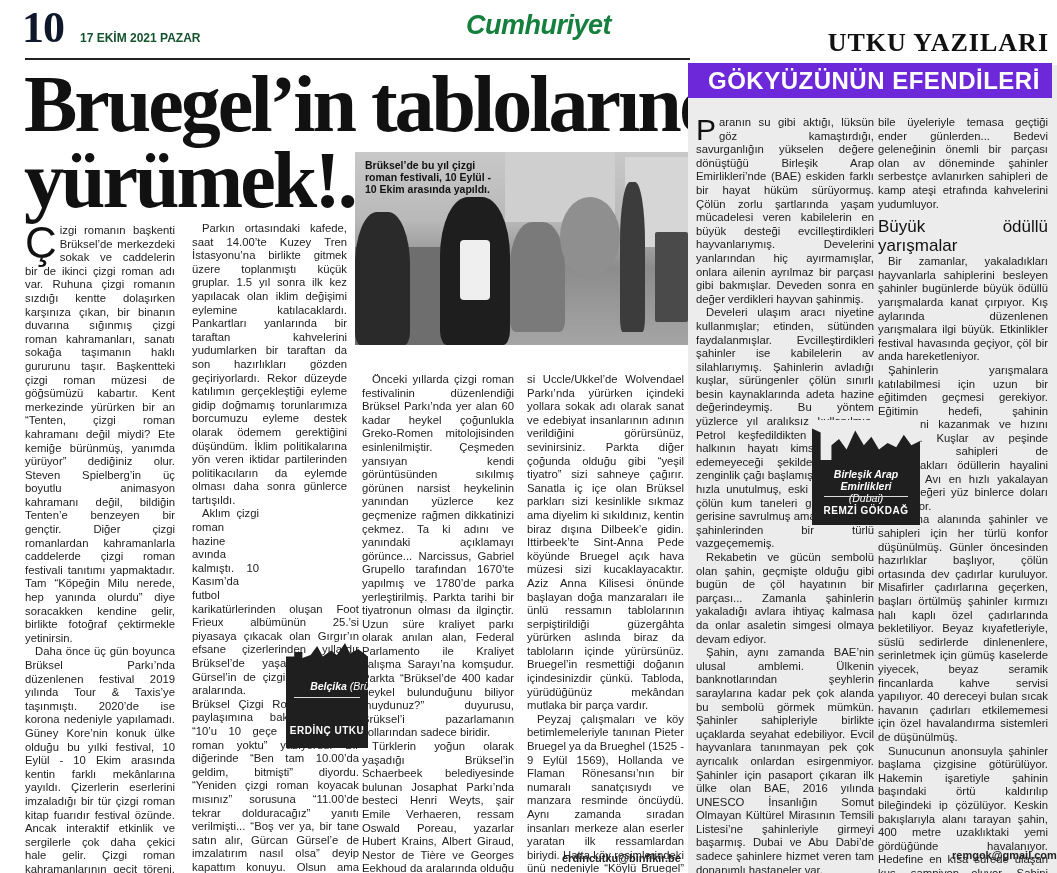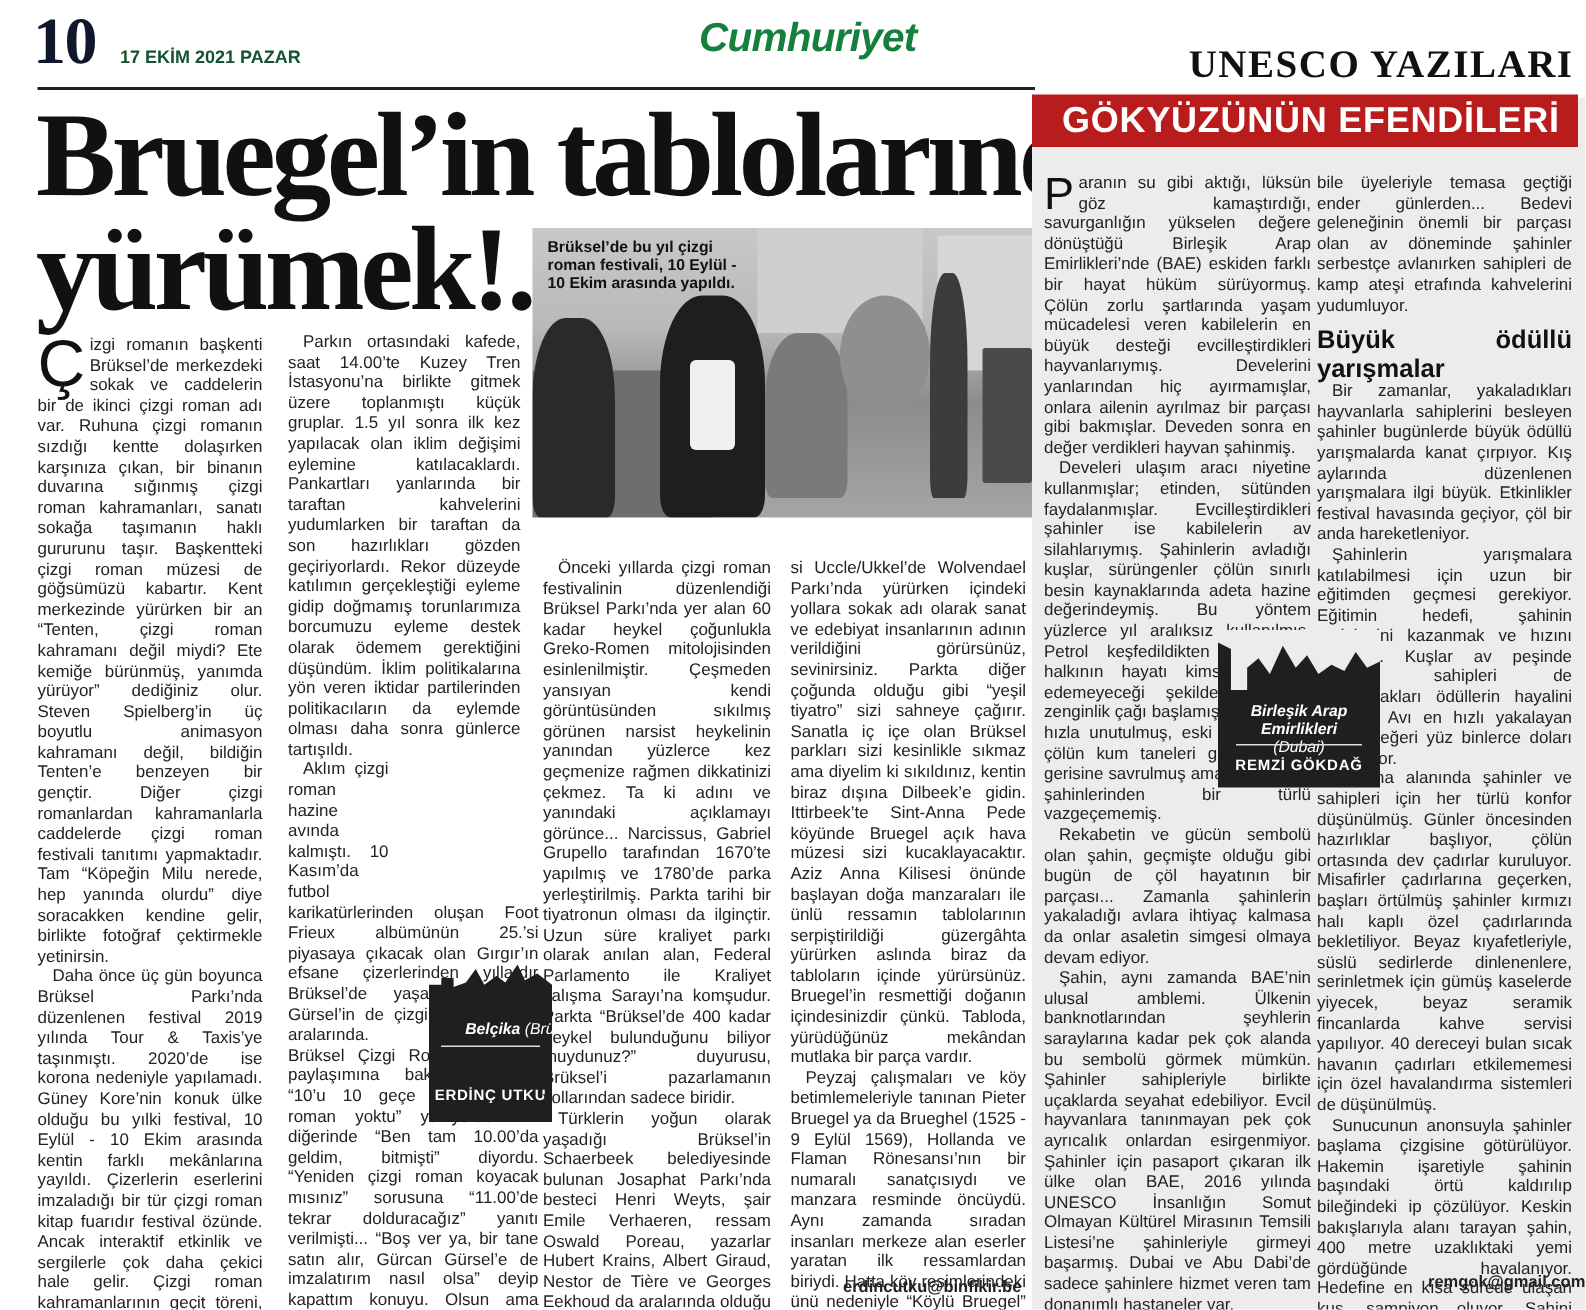--- a/index.html
+++ b/index.html
@@ -21,56 +21,56 @@
   
   .photo { left: 355px; top: 152px; width: 333px; height: 193px; overflow: hidden; background: linear-gradient(180deg,#c8c8c8 0%,#b9b9b9 35%,#8c8c8c 60%,#a5a5a5 100%); }
   .photo .caption { position: absolute; left: 10px; top: 7px; font-size: 10.5px; font-weight: bold; line-height: 12px; color: #111; width: 140px; }
   .photo .bldg { position: absolute; background: #d8d8d8; }
   .photo .fig { position: absolute; border-radius: 40% 40% 10% 10%; }
 
   
   .col { font-size: 11.3px; line-height: 13.6px; color: #222; text-align: justify; hyphens: auto; }
   .col p { text-indent: 10px; }
   .col p.noindent { text-indent: 0; }
-  .subhead { font-weight: bold; font-size: 17px; line-height: 19px; color: #111; margin-top: 6px; }
+  .subhead { font-weight: normal; font-size: 17px; line-height: 19px; color: #111; margin-top: 6px; }
   .dropcap { float: left; font-size: 44px; line-height: 36px; font-weight: normal; margin-right: 3px; margin-top: 1px; font-family: "Liberation Sans", sans-serif; color: #111; }
 
   .c1 { left: 25px; top: 224px; width: 150px; }
   .c2 { left: 192px; top: 222px; width: 155px; }
   .c3 { left: 362px; top: 373px; width: 152px; }
   .c4 { left: 527px; top: 373px; width: 157px; }
 
   
   .authorbox { background: #1f1f1f; color: #fff; text-align: center; }
   .skyline { background: #1f1f1f; }
   .author1 { left: 286px; top: 670px; width: 82px; height: 78px; }
   .author1 .place { position:absolute; left:0; top:10px; width: 100%; font-size: 10.5px; font-style: italic; margin-left: 24px; }
   .author1 .rule { position:absolute; left:8px; top:27px; width:66px; height:1px; background:#ddd; }
   .author1 .name { position:absolute; left:0; top:35px; width:100%; font-size:10px; font-weight:bold; letter-spacing:0.5px;margin-top:20px; }
 
   .email1 { left: 562px; top: 852px; font-size: 11px; font-weight: bold; color: #222; }
 
   
   .side-bg { left: 688px; top: 65px; width: 369px; height: 808px; background: #ececec; }
-  .side-title { left: 688px; top: 63px; width: 364px; height: 35px; background: #b91c1c; color: #fff; font-size: 24px; font-weight: bold; line-height: 35px; padding-left: 20px; letter-spacing: 0.5px; }
+  .side-title { left: 688px; top: 63px; width: 364px; height: 35px; background: #6d28d9; color: #fff; font-size: 24px; font-weight: bold; line-height: 35px; padding-left: 20px; letter-spacing: 0.5px; }
   .c5 { left: 696px; top: 116px; width: 178px; }
   .c6 { left: 878px; top: 116px; width: 170px; }
   .author2 { left: 812px; top: 420px; width: 108px; height: 105px; }
   .author2 .place { position:absolute; left:0; top:48px; width: 100%; font-size: 10.5px; font-style: italic; line-height:12px; }
   .author2 .rule { position:absolute; left:12px; top:76px; width:84px; height:1px; background:#ddd; }
   .author2 .name { position:absolute; left:0; top:85px; width:100%; font-size:10px; font-weight:bold; letter-spacing:0.5px; }
   .email2 { left: 952px; top: 849px; font-size: 11px; font-weight: bold; color: #222; }
 </style>
 </head>
 <body>
 
 <div class="abs page-num">10</div>
 <div class="abs page-date">17 EKİM 2021 PAZAR</div>
 <div class="abs brand">Cumhuriyet</div>
-<div class="abs section-title">UNESCO YAZILARI</div>
+<div class="abs section-title">UTKU YAZILARI</div>
 <div class="abs header-rule"></div>
 
 <div class="abs headline">
   <div>Bruegel’in tablolarında</div>
   <div>yürümek!..</div>
 </div>
 
 <div class="abs photo">
   <div class="bldg" style="left:150px;top:0;width:110px;height:70px;background:#cfcfcf;"></div>
   <div class="bldg" style="left:270px;top:5px;width:63px;height:90px;background:#d6d6d6;"></div>

